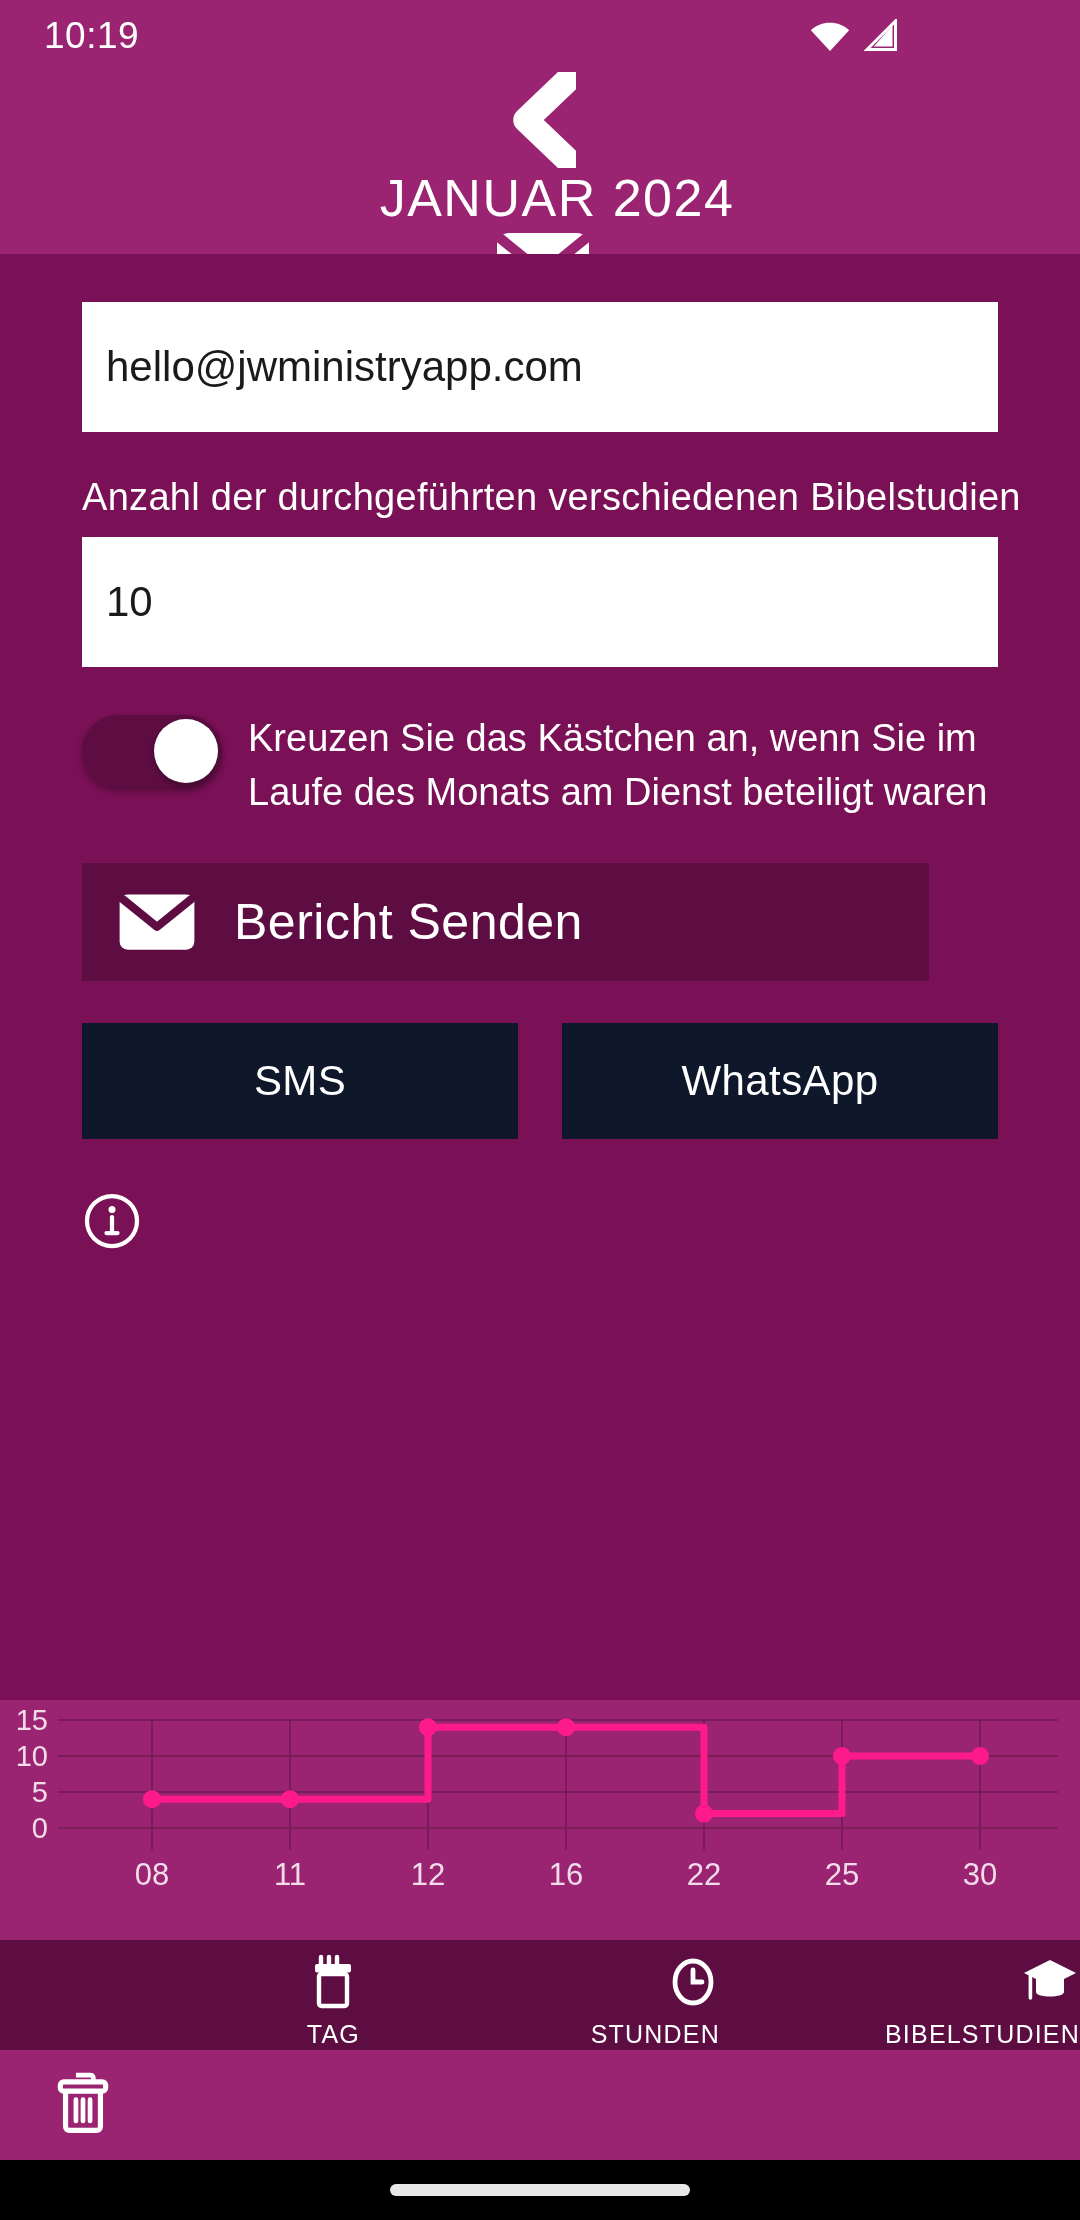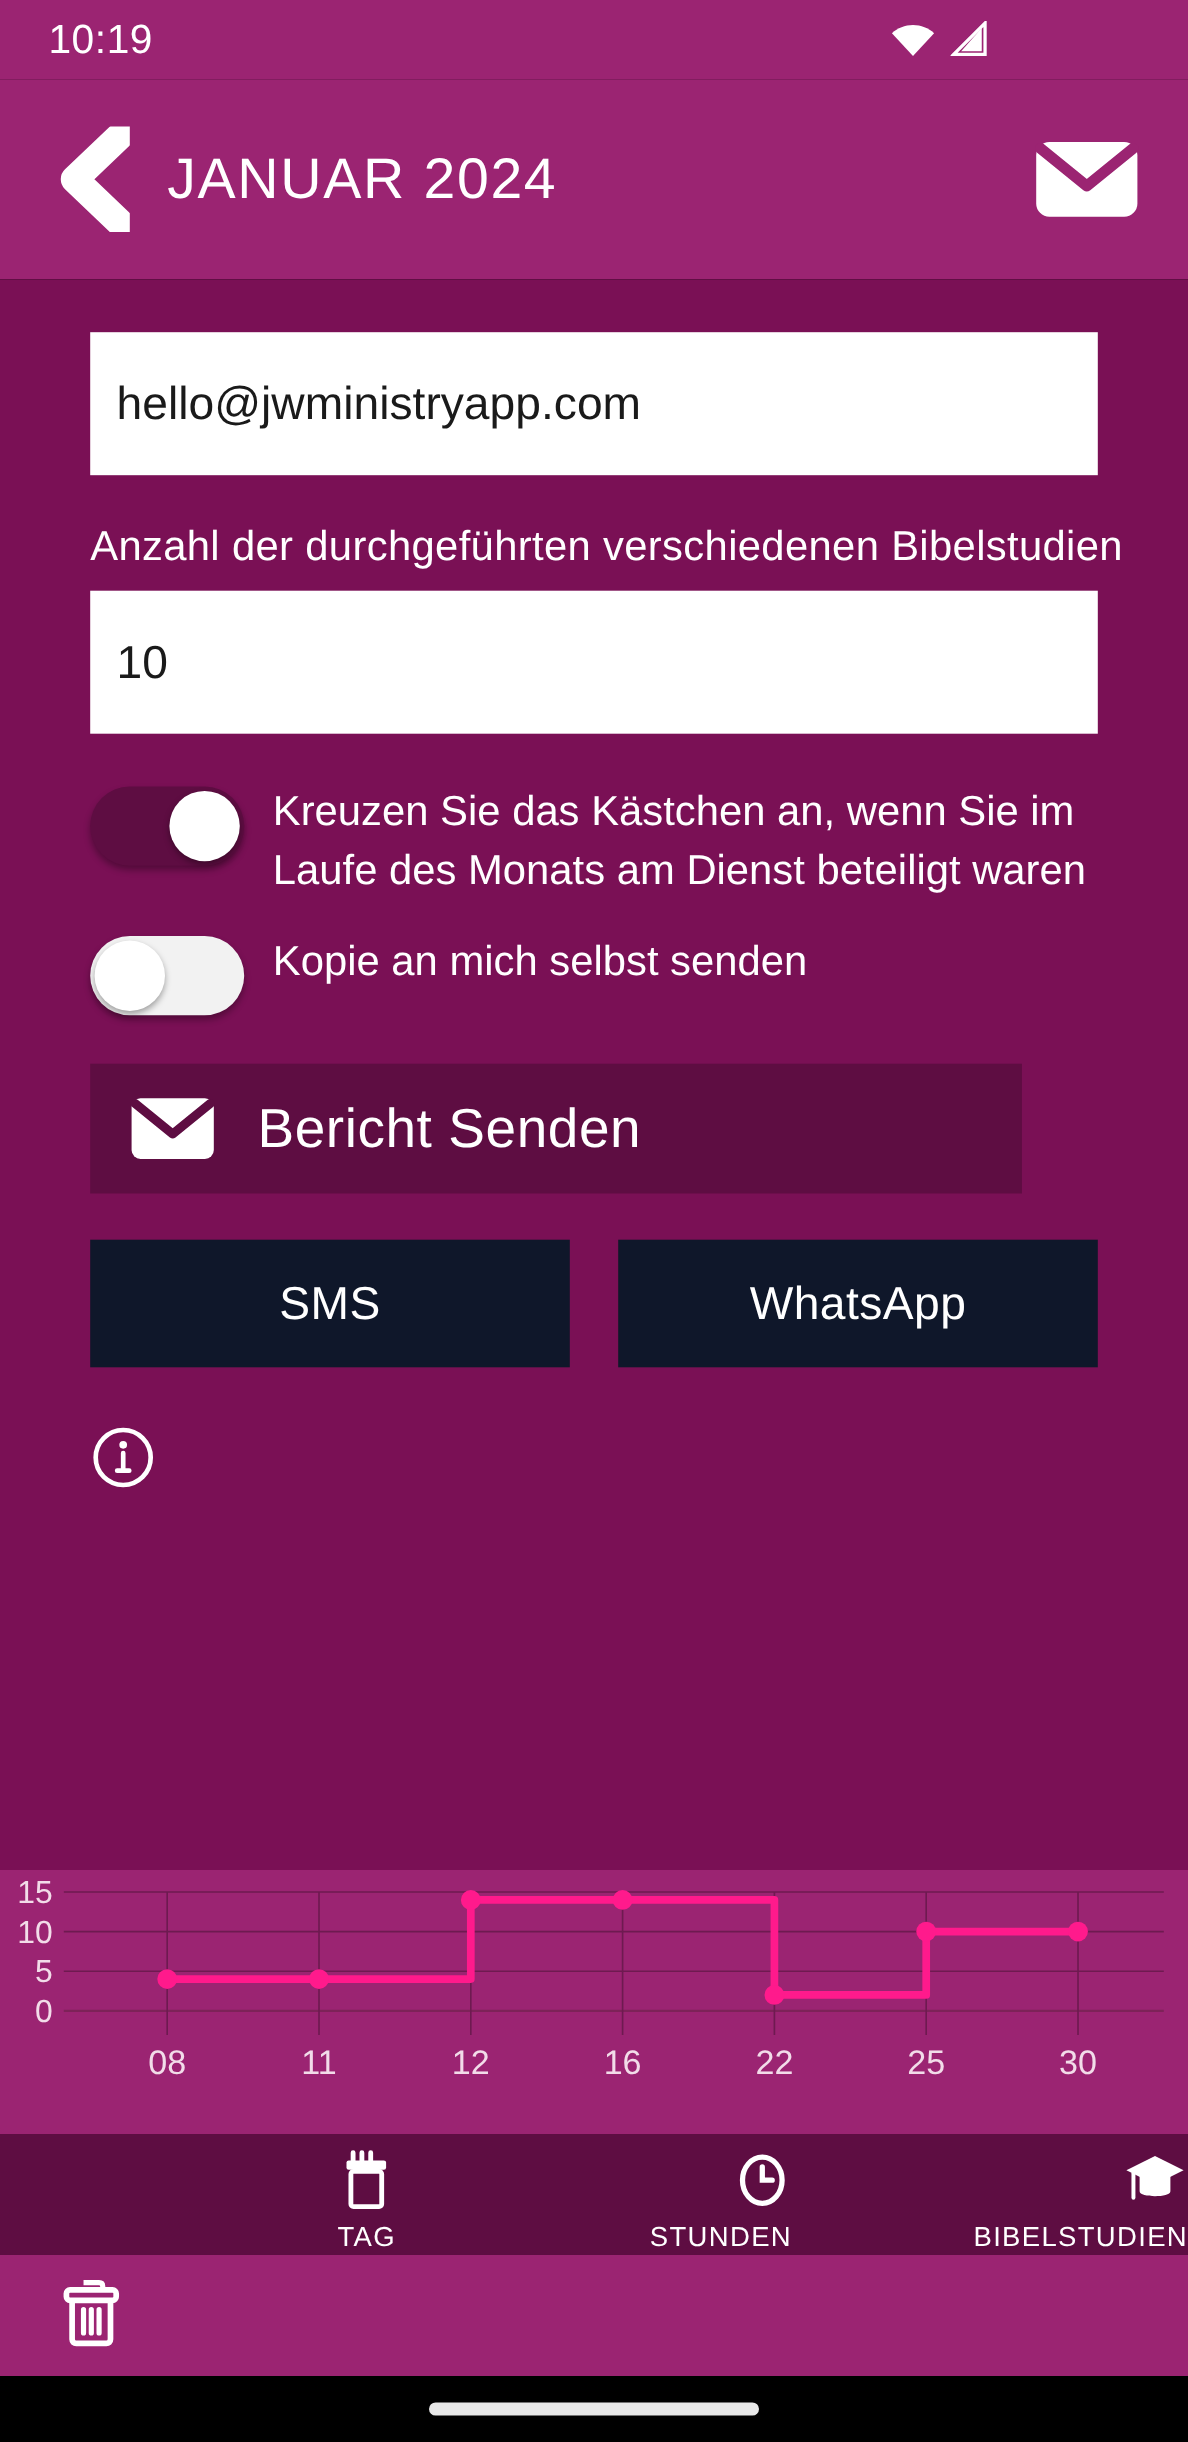--- a/index.html
+++ b/index.html
@@ -19,21 +19,21 @@
     display:flex; align-items:center; justify-content:space-between;
     padding:0 40px 0 44px;
   }
   .status-time { color:#fff; font-size:37px; letter-spacing:.5px; }
   .status-icons { display:flex; align-items:center; gap:14px; padding-right:140px; }
 
   
   .header {
     position:absolute; top:72px; left:0; width:1080px; height:182px;
     background:#9B2472;
-    display:flex; align-items:center; padding:0 40px 0 46px;
+    display:flex; align-items:center; padding:0 40px 0 46px;flex-direction:column;
   }
   .back-btn { width:78px; height:96px; display:flex; align-items:center; justify-content:center; flex:none; }
   .header-title {
     color:#fff; font-size:52px; font-weight:300; letter-spacing:1.5px;
     margin-left:28px; flex:1; white-space:nowrap;
   }
   .header-mail { width:104px; height:78px; display:flex; align-items:center; justify-content:center; flex:none; }
 
   
   .content {
@@ -165,26 +165,20 @@
     <div class="field-label">Anzahl der durchgeführten verschiedenen Bibelstudien</div>
     <div class="field-input">10</div>
 
     <div class="toggle-row clearfix">
       <div class="switch on toggle-inline">
         <span class="knob"></span>
       </div>
       <div class="toggle-text">Kreuzen Sie das Kästchen an, wenn Sie im Laufe des Monats am Dienst beteiligt waren</div>
     </div>
 
-    <div class="toggle-row clearfix" style="margin-top:28px;">
-      <div class="switch off toggle-inline">
-        <span class="knob"></span>
-      </div>
-      <div class="toggle-text">Kopie an mich selbst senden</div>
-    </div>
 
     <div class="btn-send">
       <svg width="78" height="60" viewBox="0 0 48 36">
         <rect x="1" y="1" width="46" height="34" rx="5" fill="#fff"></rect>
         <path d="M3 4 L24 21 L45 4" fill="none" stroke="#5E0D42" stroke-width="5" stroke-linecap="round" stroke-linejoin="round"></path>
       </svg>
       <span class="btn-send-label">Bericht Senden</span>
     </div>
 
     <div class="btn-row">

